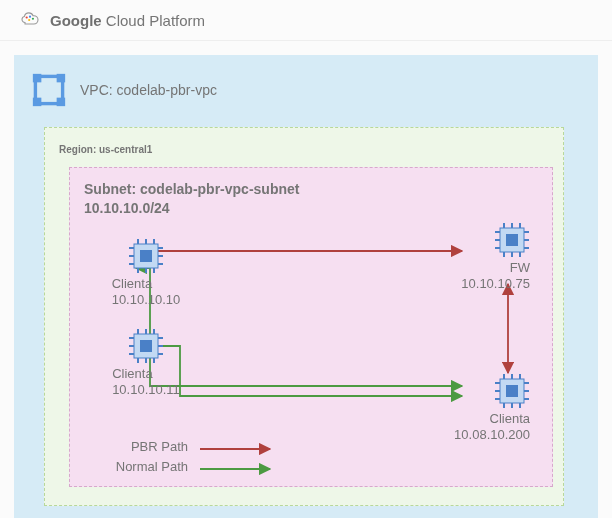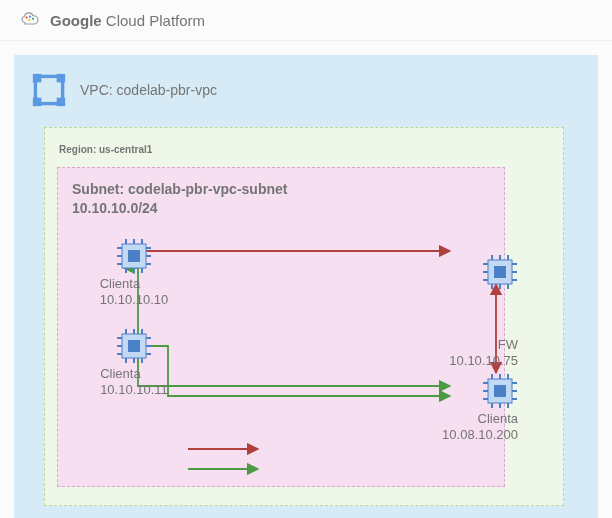--- a/index.html
+++ b/index.html
@@ -55,21 +55,22 @@
     background: #eef7e8;
     border: 1.5px dashed #b8d89a;
     padding: 12px 12px 18px 12px;
   }
   .region-title {
     font-weight: 700;
     font-size: 10px;
     margin: 4px 0 12px 2px;
   }
   .subnet-box {
-    width: 448px;
+    margin-left: 12px;
+    width: 484px;
     height: 320px;
     background: #f6dff1;
     border: 1.5px dashed #d7a8cc;
     position: relative;
   }
   .subnet-title {
     font-weight: 700;
     font-size: 14px;
     line-height: 1.35;
     padding: 12px 0 0 14px;
@@ -202,36 +203,44 @@
       <div class="node left" style="left:26px; top:160px;">
         <svg class="chip" viewBox="0 0 36 36">
             <use href="#chip"></use>
           </svg>
         <div class="node-label">
           <span>Clienta</span><br>
           <span>10.10.10.11</span>
         </div>
       </div>
 
-      <div class="node right" style="left:360px; top:86px;gap:45px;">
+      <div class="node right" style="left:360px; top:54px;">
         <svg class="chip" viewBox="0 0 36 36">
             <use href="#chip"></use>
           </svg>
         <div class="node-label">
           <span>FW</span><br>
           <span>10.10.10.75</span>
         </div>
       </div>
 
       <div class="node right" style="left:360px; top:205px;">
         <svg class="chip" viewBox="0 0 36 36">
             <use href="#chip"></use>
           </svg>
         <div class="node-label">
           <span>Clienta</span><br>
           <span>10.08.10.200</span>
         </div>
       </div>
 
+      <div class="legend">
+        <div class="legend-row">
+          <span class="legend-label">PBR Path</span>
+        </div>
+        <div class="legend-row">
+          <span class="legend-label">Normal Path</span>
+        </div>
+      </div>
 
     </div>
   </div>
 </div>
 
 </body></html>

